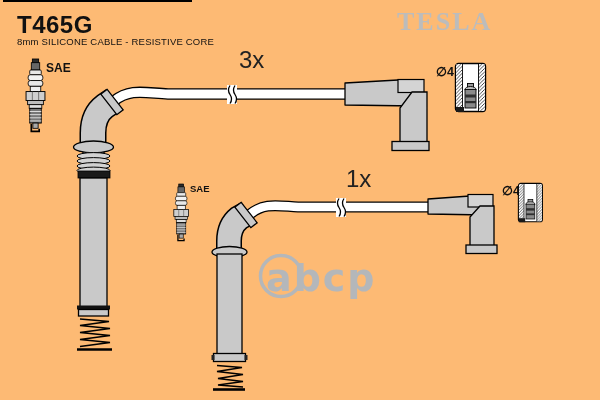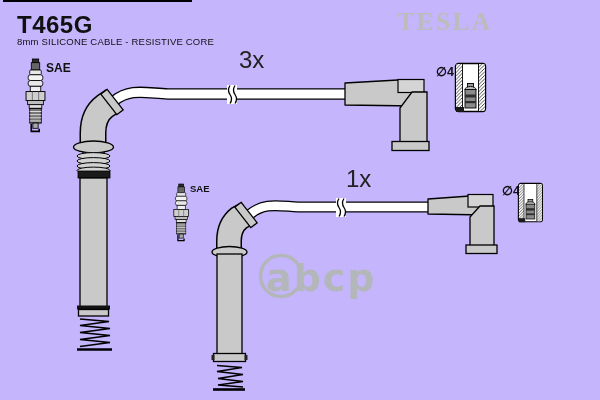--- a/index.html
+++ b/index.html
@@ -1,16 +1,16 @@
 <!DOCTYPE html>
 <html style="--boot-gray: #c9c9c9; --logo-gray: #bcbcbc; --watermark-gray: #b4b7ba; --ink: #111111;"><head>
 <meta charset="utf-8">
 <style>
   html,body{margin:0;padding:0;background:#fff;}
-  .canvas{position:relative;width:600px;height:400px;background:#c4b5fd;overflow:hidden;
+  .canvas{position:relative;width:600px;height:400px;background:#fdba74;overflow:hidden;
           font-family:"Liberation Sans",sans-serif;}
   svg text{font-family:"Liberation Sans",sans-serif;fill:var(--ink,#111);}
   .part-number{font-size:24px;font-weight:bold;letter-spacing:.5px;}
   .subtitle{font-size:9.5px;letter-spacing:.2px;}
   .brand{font-family:"Liberation Serif",serif;font-size:26px;font-weight:bold;
          letter-spacing:2px;fill:var(--logo-gray,#bcbcbc);}
   .qty{font-size:24px;fill:#222;}
   .sae-big{font-size:12px;font-weight:bold;}
   .sae-small{font-size:9.5px;font-weight:bold;}
   .dia{font-size:12.5px;font-weight:bold;}

